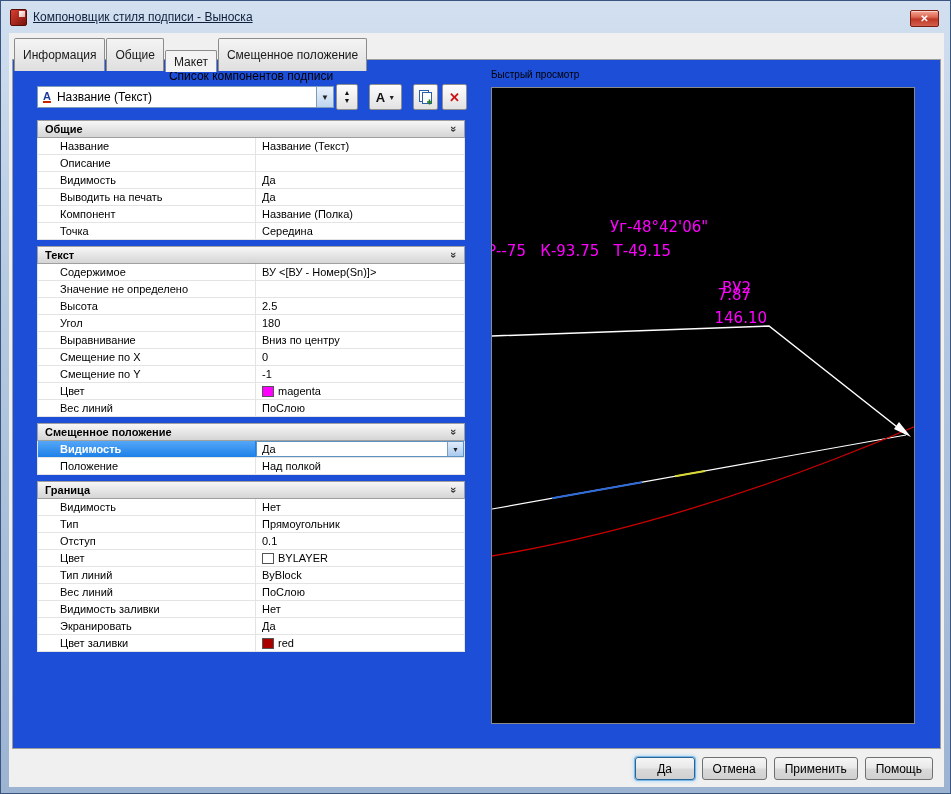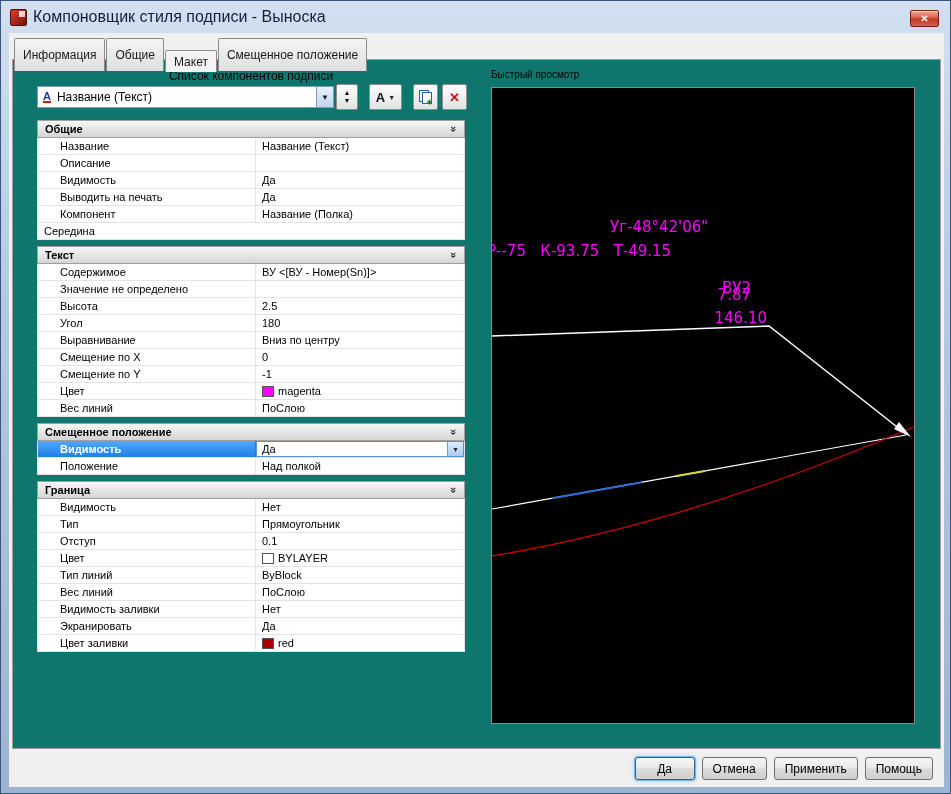--- a/index.html
+++ b/index.html
@@ -5,32 +5,32 @@
   html,body{margin:0;padding:0;background:#6b6b6b;}
   *{box-sizing:border-box;}
   .window{position:relative;width:951px;height:794px;font-family:"Liberation Sans",sans-serif;
     background:linear-gradient(180deg,#d2e0f0 0%,#b6cae2 35%,#9cb3d2 100%);
     border:1px solid #3a557f;overflow:hidden;}
   .titlebar{position:absolute;left:0;top:0;right:0;height:32px;display:flex;align-items:center;padding:0 9px;}
   .app-icon{width:17px;height:17px;margin-right:6px;border-radius:2px;flex:none;position:relative;
     background:linear-gradient(135deg,#d8402f,#7a110b);border:1px solid #550d07;}
   .app-icon::after{content:"";position:absolute;right:1px;top:1px;width:6px;height:6px;
     background:linear-gradient(135deg,#ffffff,#e3b0aa);}
-  .title{font-size:16px;color:#10203c;}
+  .title{font-size:12px;color:#10203c;text-decoration:underline;}
   .close-btn{position:absolute;right:11px;top:9px;width:29px;height:17px;border-radius:2px;
     border:1px solid #7c1d12;color:#fff;font-size:10px;font-weight:bold;
     background:linear-gradient(180deg,#f3a695 0%,#dd6853 40%,#bf3826 55%,#d3604d 100%);
     display:flex;align-items:center;justify-content:center;box-shadow:inset 0 1px 0 rgba(255,255,255,.5);}
   .client{position:absolute;left:8px;top:32px;width:935px;height:754px;background:#f0f0f0;}
   .tabs{position:absolute;left:5px;top:5px;display:flex;align-items:flex-end;z-index:3;}
   .tab{height:33px;padding:2px 8px;margin-right:1px;font-size:12px;color:#1a1a1a;
     background:linear-gradient(180deg,#f4f4f4,#dfdfdf);border:1px solid #8c8c8c;border-bottom:none;
     border-radius:2px 2px 0 0;display:flex;align-items:center;white-space:nowrap;}
   .tab.active{height:22px;background:#f3f3f3;position:relative;z-index:4;margin-bottom:-1px;}
-  .page{position:absolute;left:3px;top:26px;width:929px;height:690px;background:#0f766e;border:1px solid #9d9d9d;}
+  .page{position:absolute;left:3px;top:26px;width:929px;height:690px;background:#1d4ed8;border:1px solid #9d9d9d;}
   .ltitle{position:absolute;left:24px;top:9px;width:428px;text-align:center;font-size:12px;color:#000;}
   .rtitle{position:absolute;left:478px;top:9px;width:424px;font-size:10px;color:#000;}
   .combo{position:absolute;left:24px;top:26px;width:297px;height:22px;border:1px solid #7f9db9;background:#fff;
     display:flex;align-items:center;}
   .aicon{color:#1a3a9e;font-weight:bold;font-size:11px;line-height:10px;border-bottom:2px solid #cc2200;margin:0 3px 0 5px;}
   .ctext{flex:1;font-size:12px;padding-left:3px;white-space:nowrap;overflow:hidden;}
   .carrow{width:17px;height:100%;border-left:1px solid #7f9db9;flex:none;
     background:linear-gradient(#eaf2fc,#bfd5ef);display:flex;align-items:center;justify-content:center;
     font-size:8px;color:#222;}
   .tbtn{position:absolute;top:24px;height:26px;border:1px solid #8e8f8f;border-radius:2px;
@@ -141,20 +141,21 @@
               <span>Да</span>
             </div>
           </div>
           <div class="prow">
             <div class="plabel">Компонент</div>
             <div class="pvalue">
               <span>Название (Полка)</span>
             </div>
           </div>
           <div class="prow">
+            <div class="plabel">Точка</div>
             <div class="pvalue">
               <span>Середина</span>
             </div>
           </div>
           <div class="psec">
             <span>Текст</span>
             <span class="chev">»</span>
           </div>
           <div class="prow">
             <div class="plabel">Содержимое</div>

